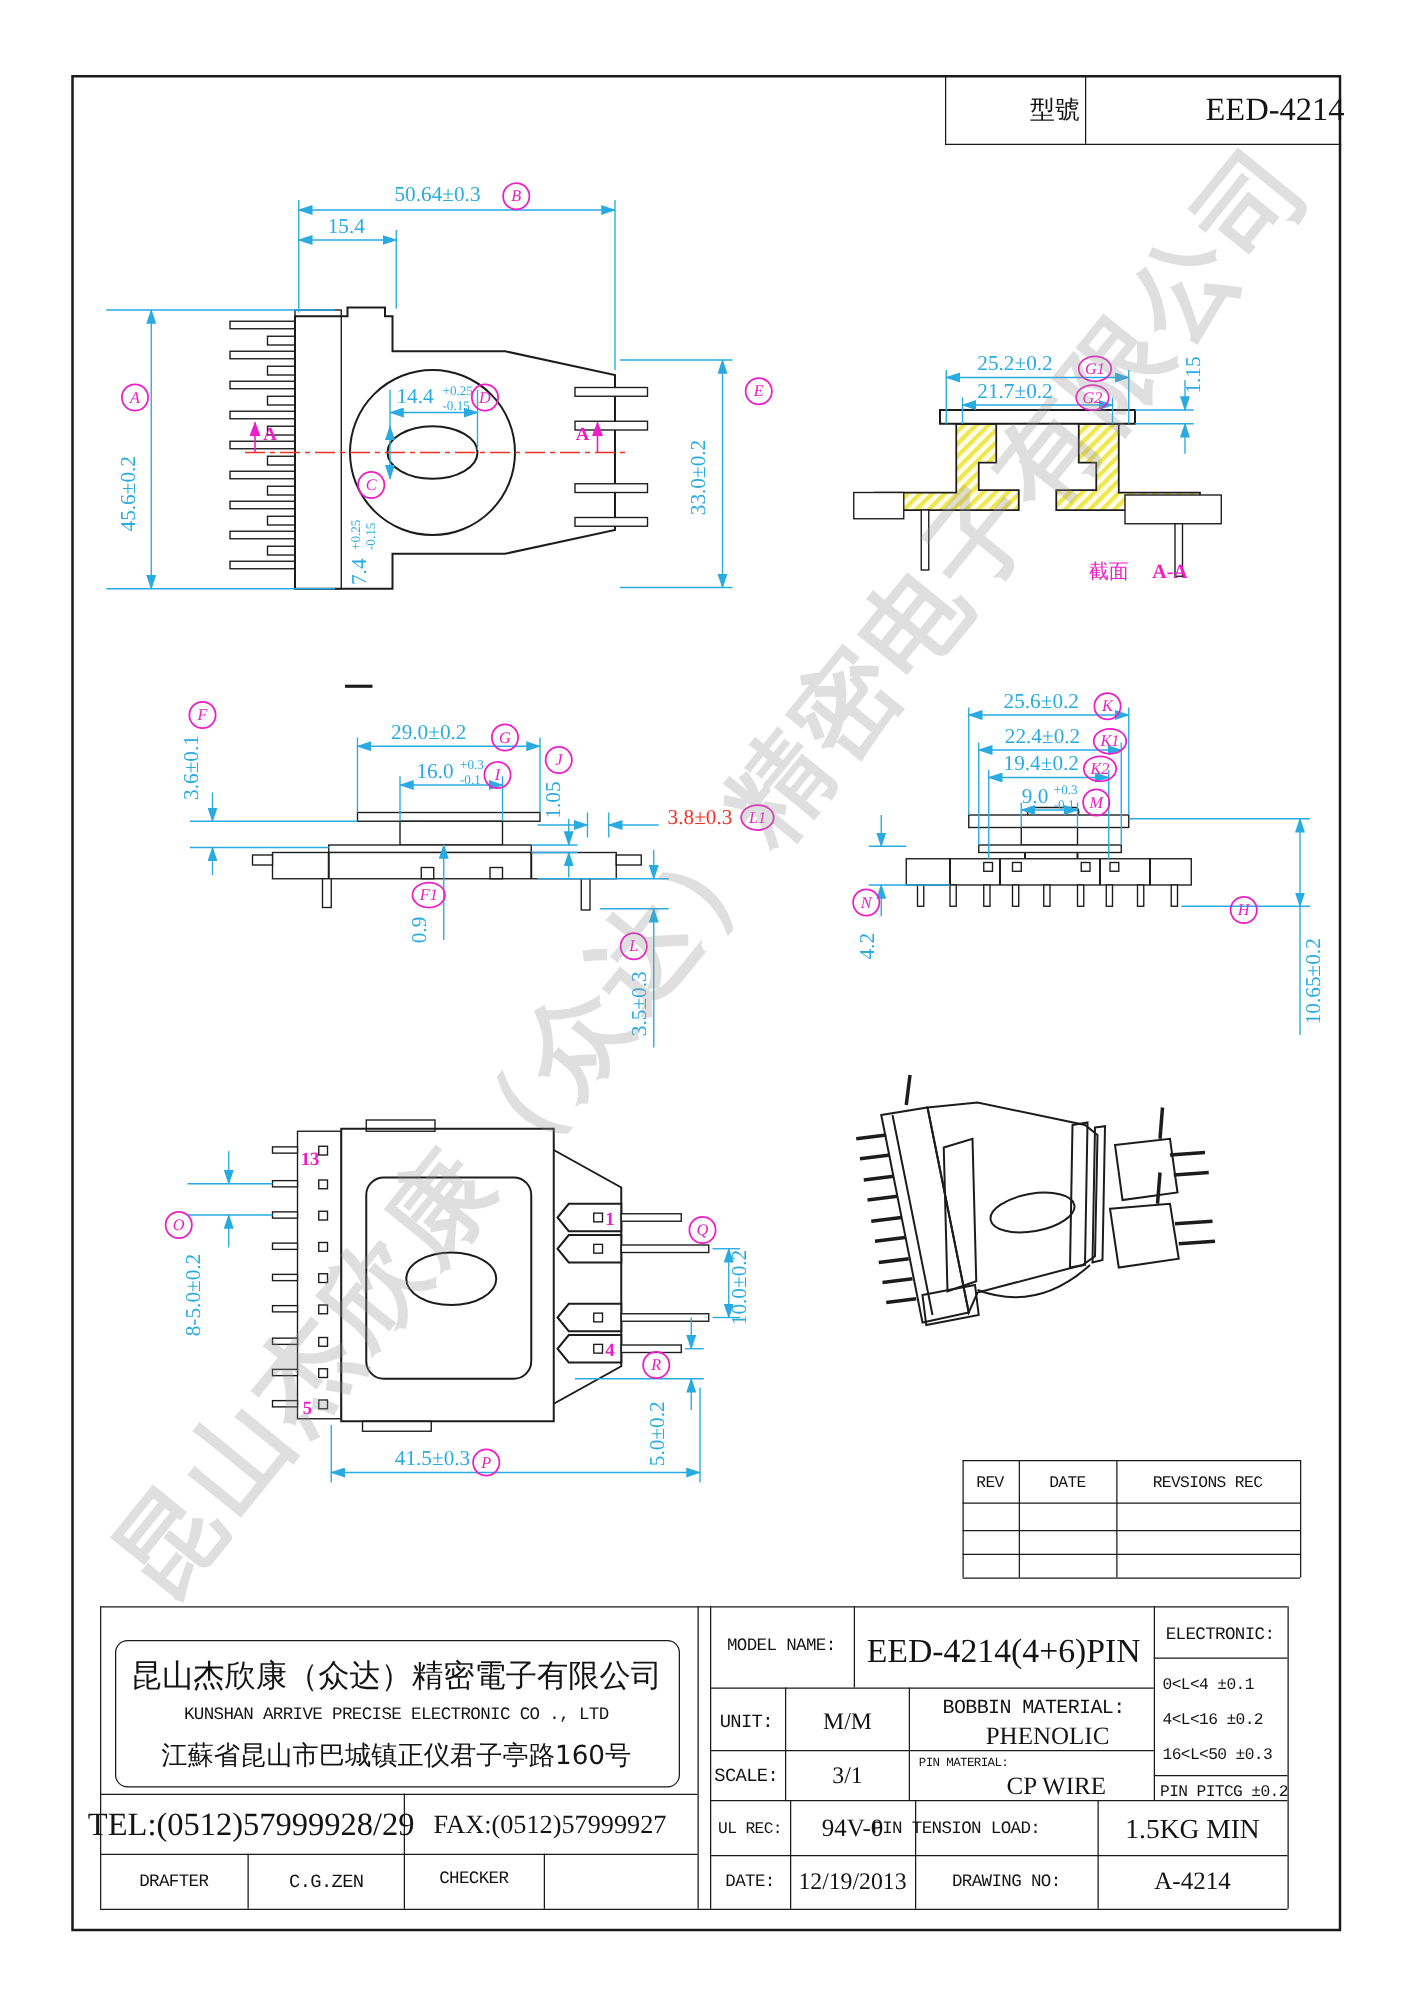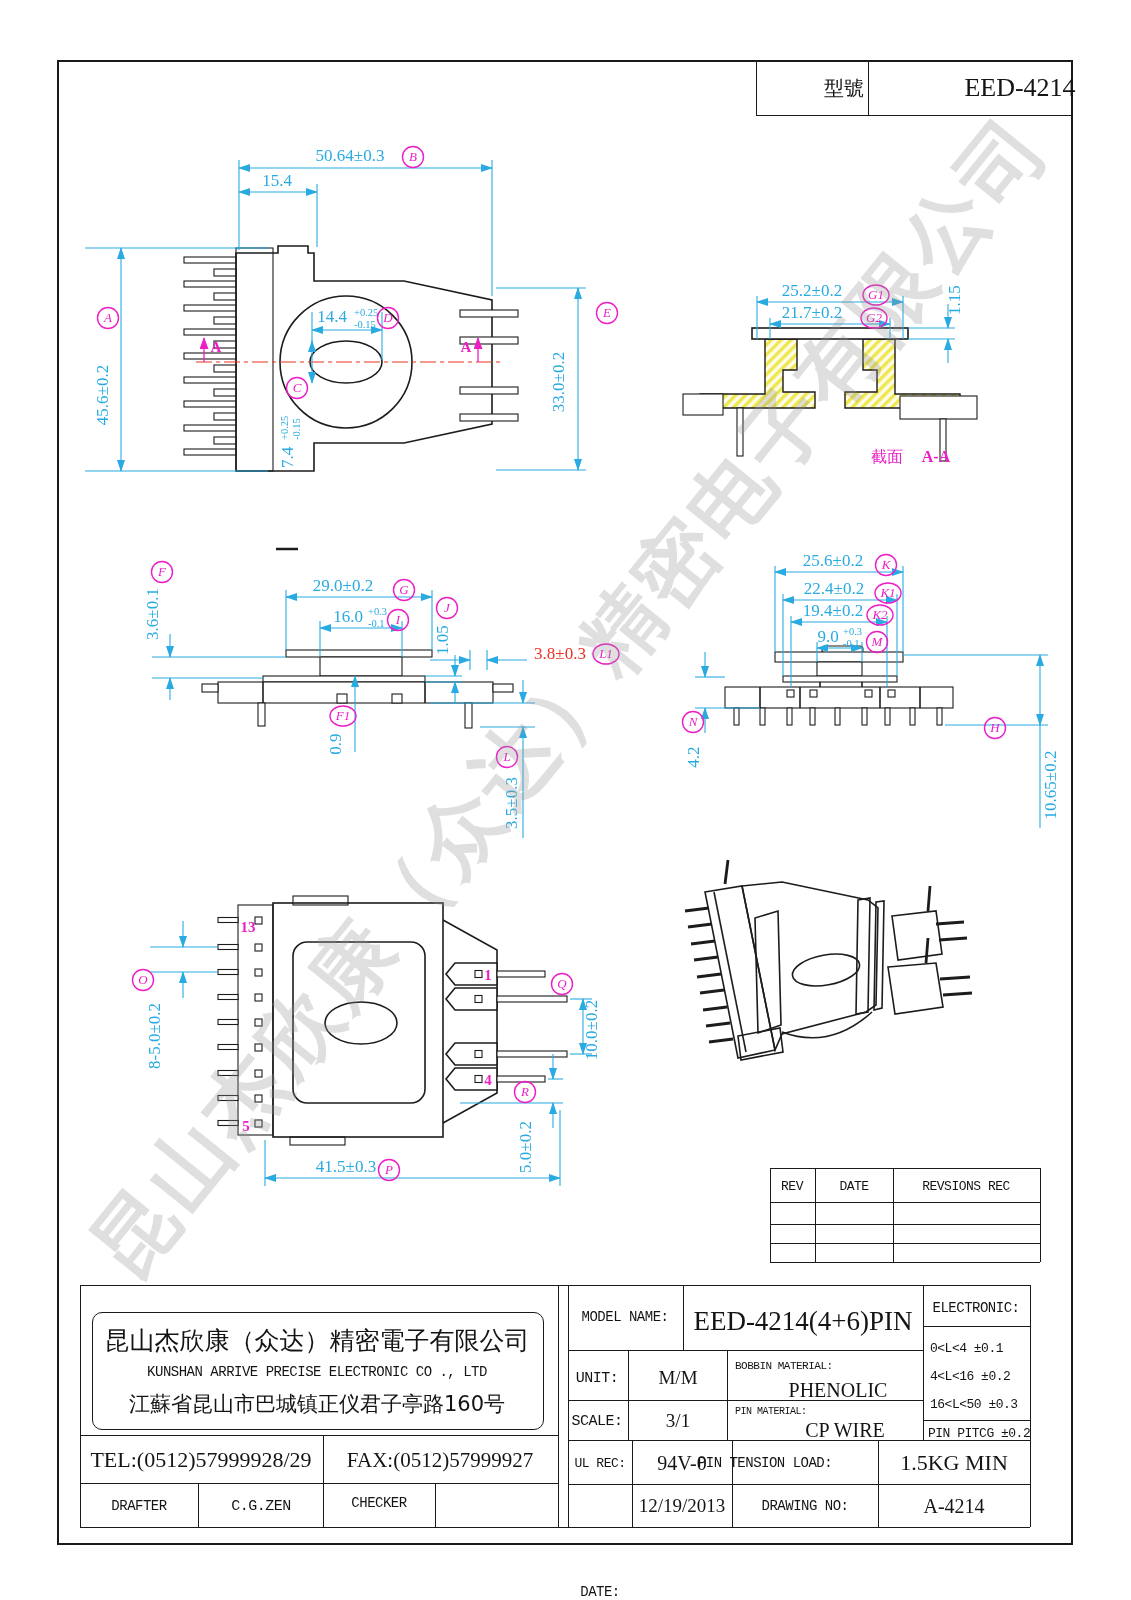--- a/index.html
+++ b/index.html
@@ -491,21 +491,21 @@
 
     <div id="companybox"></div>
     <span class="t cjk" style="left:317px;top:1340px;font-size:25px">昆山杰欣康（众达）精密電子有限公司</span>
     <span class="t mono" style="left:317px;top:1372px;font-size:14px">KUNSHAN ARRIVE PRECISE ELECTRONIC CO ., LTD</span>
     <span class="t cjk" style="left:317px;top:1404px;font-size:21px">江蘇省昆山市巴城镇正仪君子亭路160号</span>
     <div class="hl" style="left:80px;top:1435px;width:478px"></div>
     <div class="vl" style="left:323px;top:1435px;height:92px"></div>
     <div class="hl" style="left:80px;top:1483px;width:478px"></div>
     <div class="vl" style="left:198px;top:1483px;height:44px"></div>
     <div class="vl" style="left:435px;top:1483px;height:44px"></div>
-    <span class="t serif" style="left:201px;top:1460px;font-size:22px">TEL:(0512)57999928/29</span>
+    <span class="t serif" style="left:201px;top:1460px;font-size:26px">TEL:(0512)57999928/29</span>
     <span class="t serif" style="left:440px;top:1460px;font-size:21px">FAX:(0512)57999927</span>
     <span class="t mono" style="left:139px;top:1506px;font-size:14px">DRAFTER</span>
     <span class="t mono" style="left:261px;top:1506px;font-size:15px">C.G.ZEN</span>
     <span class="t mono" style="left:379px;top:1503px;font-size:14px">CHECKER</span>
 
     <div class="hl" style="left:568px;top:1350px;width:355px"></div>
     <div class="hl" style="left:568px;top:1400px;width:355px"></div>
     <div class="hl" style="left:568px;top:1440px;width:462px"></div>
     <div class="hl" style="left:568px;top:1484px;width:462px"></div>
     <div class="vl" style="left:683px;top:1285px;height:65px"></div>
@@ -521,33 +521,33 @@
     <span class="t mono" style="left:625px;top:1317px;font-size:14px">MODEL NAME:</span>
     <span class="t serif" style="left:803px;top:1321px;font-size:27px">EED-4214(4+6)PIN</span>
     <span class="t mono" style="left:976px;top:1308px;font-size:14px">ELECTRONIC:</span>
     <span class="tl mono" style="left:930px;top:1348px;font-size:13px">0&lt;L&lt;4   ±0.1</span>
     <span class="tl mono" style="left:930px;top:1376px;font-size:13px">4&lt;L&lt;16  ±0.2</span>
     <span class="tl mono" style="left:930px;top:1404px;font-size:13px">16&lt;L&lt;50 ±0.3</span>
     <span class="tl mono" style="left:928px;top:1433px;font-size:13px">PIN PITCG ±0.2</span>
 
     <span class="t mono" style="left:597px;top:1378px;font-size:15px">UNIT:</span>
     <span class="t serif" style="left:678px;top:1378px;font-size:19px">M/M</span>
-    <span class="tl mono" style="left:735px;top:1366px;font-size:11px">BOBBIN MATERIAL:</span>
+    <span class="tl mono" style="left:754px;top:1366px;font-size:16px">BOBBIN MATERIAL:</span>
     <span class="t serif" style="left:838px;top:1390px;font-size:20px">PHENOLIC</span>
 
     <span class="t mono" style="left:597px;top:1421px;font-size:15px">SCALE:</span>
     <span class="t serif" style="left:678px;top:1421px;font-size:19px">3/1</span>
     <span class="tl mono" style="left:735px;top:1411px;font-size:10px">PIN MATERIAL:</span>
     <span class="t serif" style="left:845px;top:1430px;font-size:20px">CP WIRE</span>
 
     <span class="t mono" style="left:600px;top:1463px;font-size:13px">UL REC:</span>
     <span class="t serif" style="left:682px;top:1463px;font-size:20px">94V-0</span>
     <span class="t mono" style="left:765px;top:1463px;font-size:14px">PIN TENSION LOAD:</span>
     <span class="t serif" style="left:954px;top:1463px;font-size:22px">1.5KG MIN</span>
 
-    <span class="t mono" style="left:600px;top:1592px;font-size:14px">DATE:</span>
+    <span class="t mono" style="left:600px;top:1506px;font-size:14px">DATE:</span>
     <span class="t serif" style="left:682px;top:1506px;font-size:19px">12/19/2013</span>
     <span class="t mono" style="left:805px;top:1506px;font-size:14px">DRAWING NO:</span>
     <span class="t serif" style="left:954px;top:1506px;font-size:20px">A-4214</span>
   </div>
 
   <div id="watermark">昆山杰欣康（众达）精密电子有限公司</div>
 </div>
 
 </body></html>

